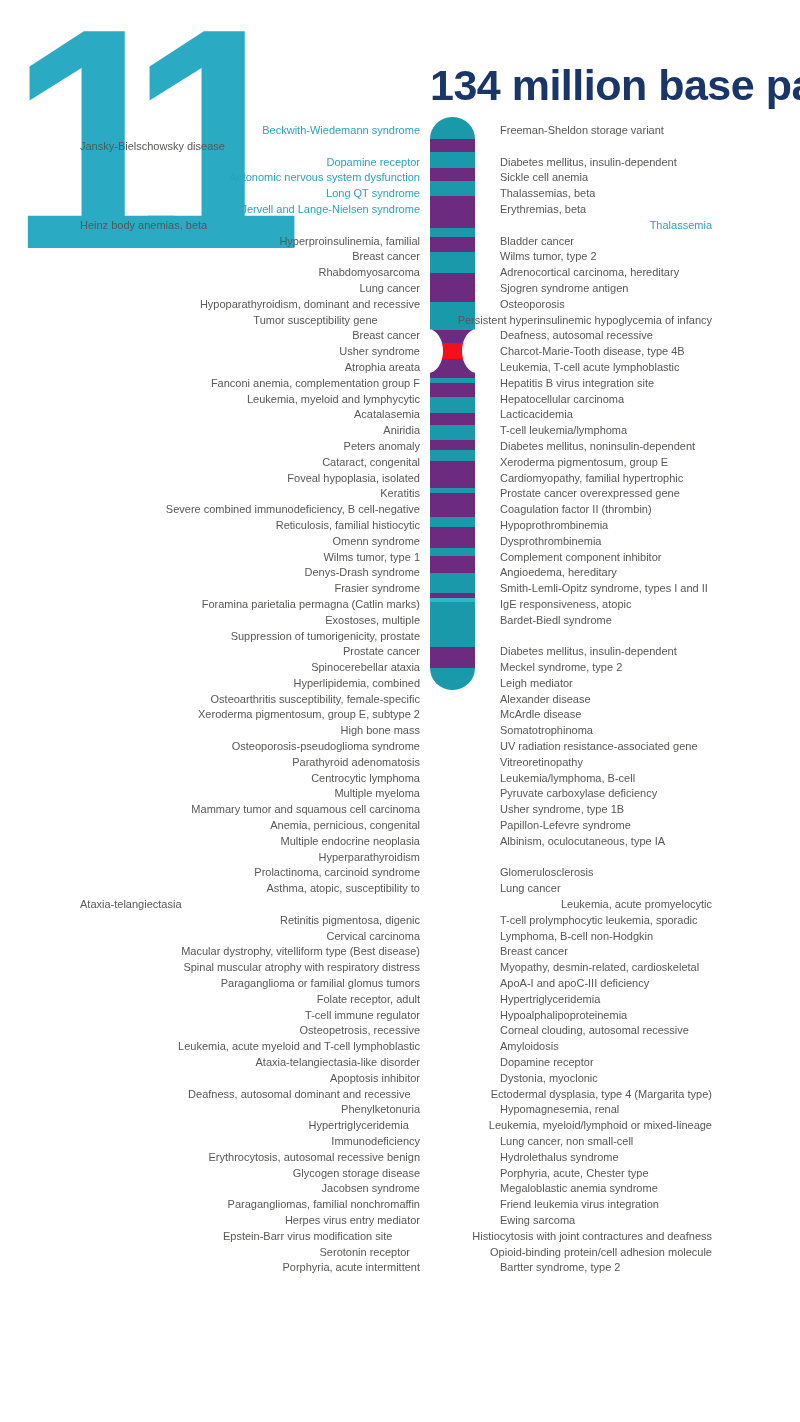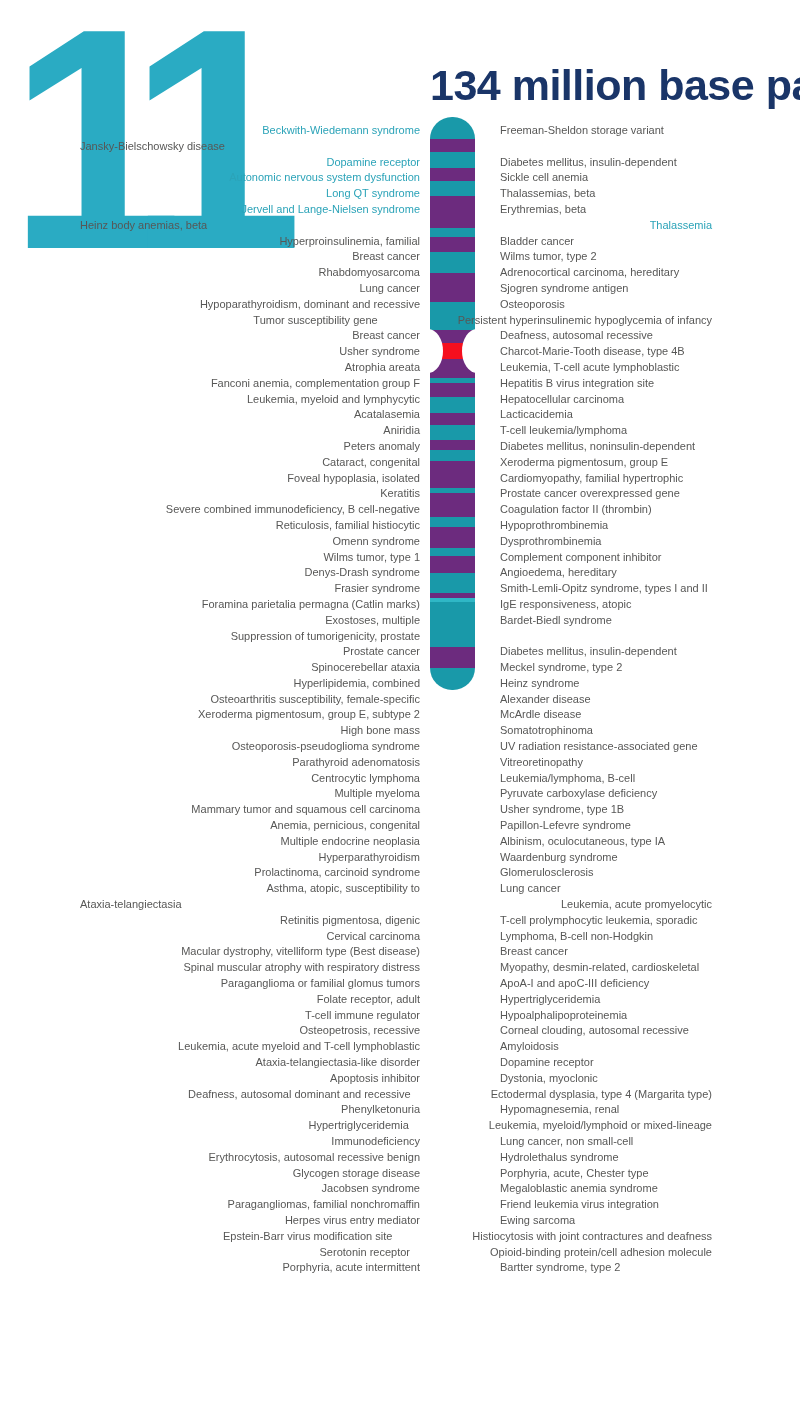--- a/index.html
+++ b/index.html
@@ -227,21 +227,21 @@
       <div class="row">
         <span class="cell left">Prostate cancer</span>
         <span class="cell right">Diabetes mellitus, insulin-dependent</span>
       </div>
       <div class="row">
         <span class="cell left">Spinocerebellar ataxia</span>
         <span class="cell right">Meckel syndrome, type 2</span>
       </div>
       <div class="row">
         <span class="cell left">Hyperlipidemia, combined</span>
-        <span class="cell right">Heinz syndrome</span>
+        <span class="cell right">Leigh mediator</span>
       </div>
       <div class="row">
         <span class="cell left">Osteoarthritis susceptibility, female-specific</span>
         <span class="cell right">Alexander disease</span>
       </div>
       <div class="row">
         <span class="cell left">Xeroderma pigmentosum, group E, subtype 2</span>
         <span class="cell right">McArdle disease</span>
       </div>
       <div class="row">
@@ -271,21 +271,20 @@
       <div class="row">
         <span class="cell left">Anemia, pernicious, congenital</span>
         <span class="cell right">Papillon-Lefevre syndrome</span>
       </div>
       <div class="row">
         <span class="cell left">Multiple endocrine neoplasia</span>
         <span class="cell right">Albinism, oculocutaneous, type IA</span>
       </div>
       <div class="row">
         <span class="cell left">Hyperparathyroidism</span>
-        <span class="cell right">Waardenburg syndrome</span>
       </div>
       <div class="row">
         <span class="cell left">Prolactinoma, carcinoid syndrome</span>
         <span class="cell right">Glomerulosclerosis</span>
       </div>
       <div class="row">
         <span class="cell left">Asthma, atopic, susceptibility to</span>
         <span class="cell right">Lung cancer</span>
       </div>
       <div class="row">

